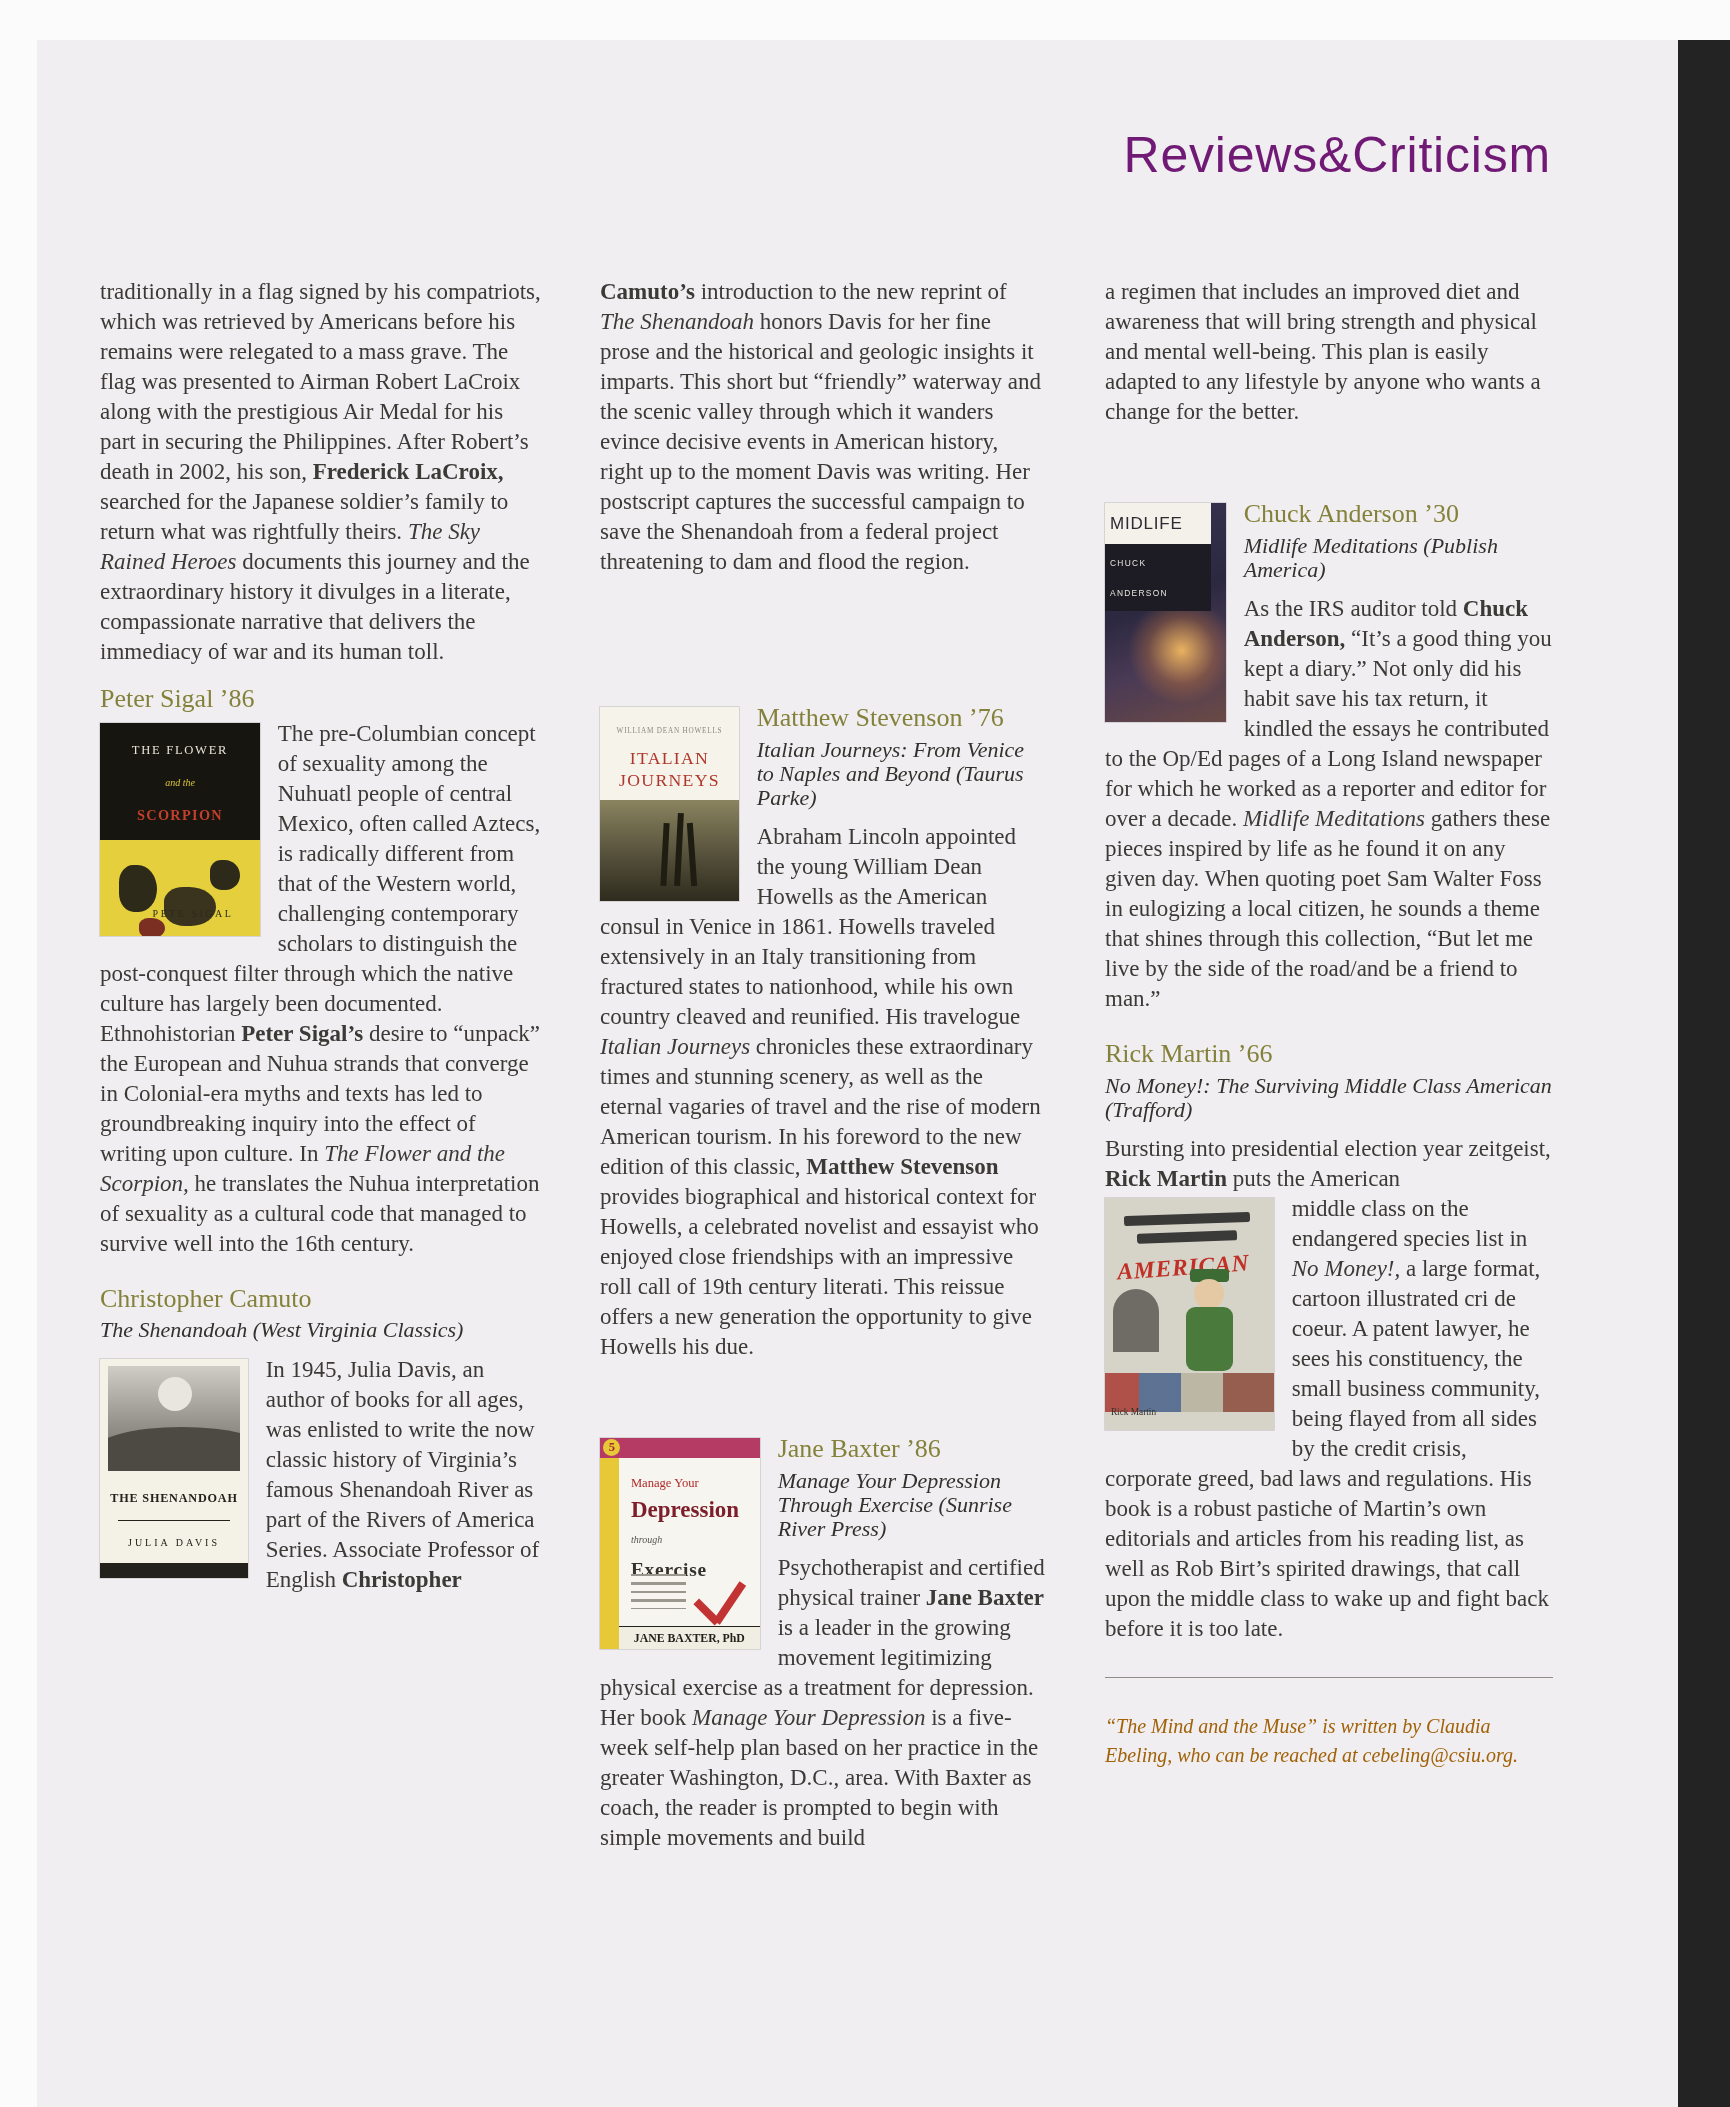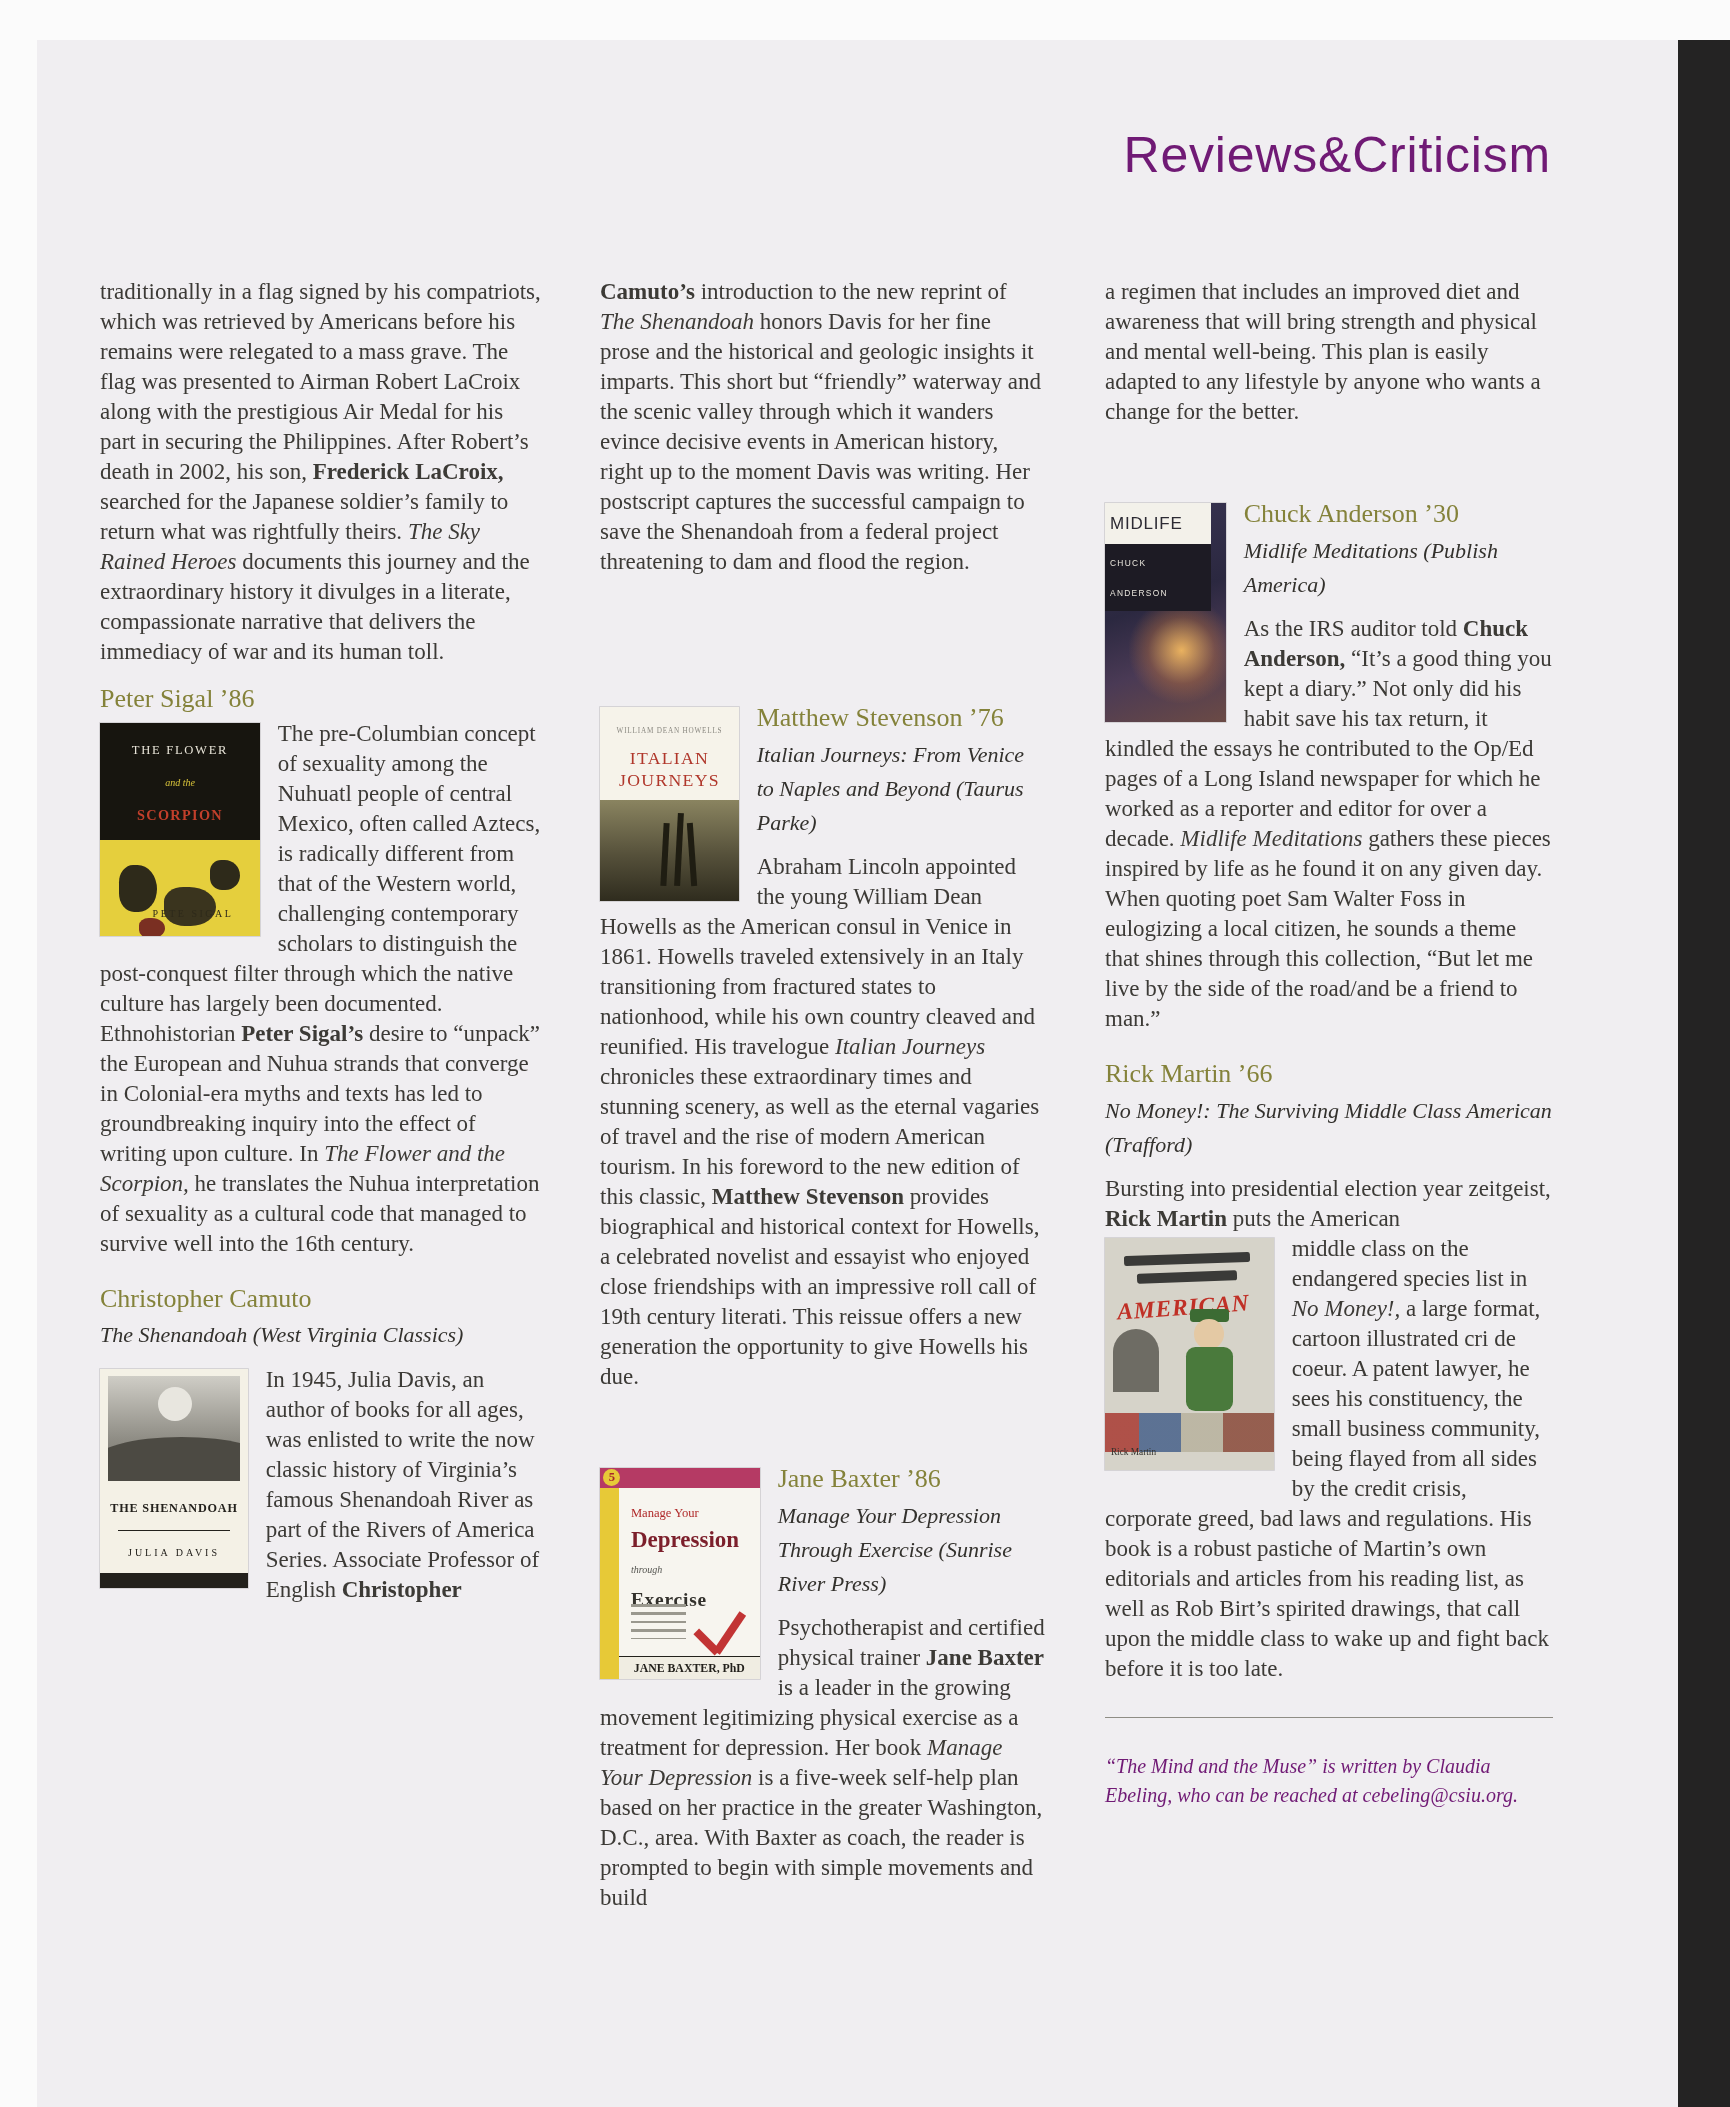--- a/index.html
+++ b/index.html
@@ -23,21 +23,21 @@
   .rb{font-weight:bold;}
   .ri{font-style:italic;}
 
   .review{position:relative;}
   .review::after{content:"";display:block;clear:both;}
   .pt-40{padding-top:17px;}
   .pt-60{padding-top:25px;}
   .pt-170{padding-top:72px;}
   .pt-300{padding-top:126px;}
   h3.rev{font-size:26px;line-height:29.5px;color:#84823a;font-weight:normal;margin:0 0 5px;}
-  .subtitle{font-style:italic;font-size:22px;line-height:34px;color:#33312d;margin:0 0 12.6px;}
+  .subtitle{font-style:italic;font-size:22px;line-height:24px;color:#33312d;margin:0 0 12.6px;}
 
   
   .cover{float:left;margin:4.2px 17.7px 9.3px 0;box-shadow:0 0 0 0.8px rgba(0,0,0,.14);
          position:relative;overflow:hidden;}
 
   
   .cover-flower{width:160px;height:213px;background:#e5cf3d;}
   .fl-top{background:#17150f;padding:12.6px 7.6px 10px;text-align:center;}
   .fl-t1{color:#e8e4d8;font-size:12.6px;letter-spacing:1.7px;}
   .fl-t2{color:#d9c43a;font-style:italic;font-size:10px;margin:2.5px 0;}
@@ -120,21 +120,21 @@
            border-radius:23px 23px 0 0;}
   .nm-hat{position:absolute;left:85px;top:71px;width:39px;height:12.6px;background:#3c6b33;border-radius:3.4px;}
   .nm-head{position:absolute;left:89px;top:81px;width:29.5px;height:29.5px;background:#e4c9a4;border-radius:50%;}
   .nm-body{position:absolute;left:81px;top:109px;width:47px;height:64px;background:#4a7a3c;border-radius:9.3px;}
   .nm-bits{position:absolute;left:0;bottom:18.6px;width:100%;height:39px;opacity:.85;
            background:linear-gradient(90deg,#a83a32 0 20%,#47618a 20% 45%,#b8b29e 45% 70%,#8a4a3a 70% 100%);}
   .nm-author{position:absolute;left:5.9px;bottom:3.4px;font-size:9.3px;color:#33312c;}
 
   
   .note-rule{height:0.8px;background:#8f8d85;margin:33px 0 19.4px;}
-  .note{font-style:italic;font-size:20px;line-height:29px;color:#701a75;margin-top:34px;}
+  .note{font-style:italic;font-size:20px;line-height:29px;color:#a16207;margin-top:34px;}
 </style>
 </head>
 <body>
 
 <div class="page">
   <div class="band-top"></div>
   <div class="band-left"></div>
   <div class="band-right"></div>
 
   <div class="masthead">Reviews&amp;Criticism</div>

